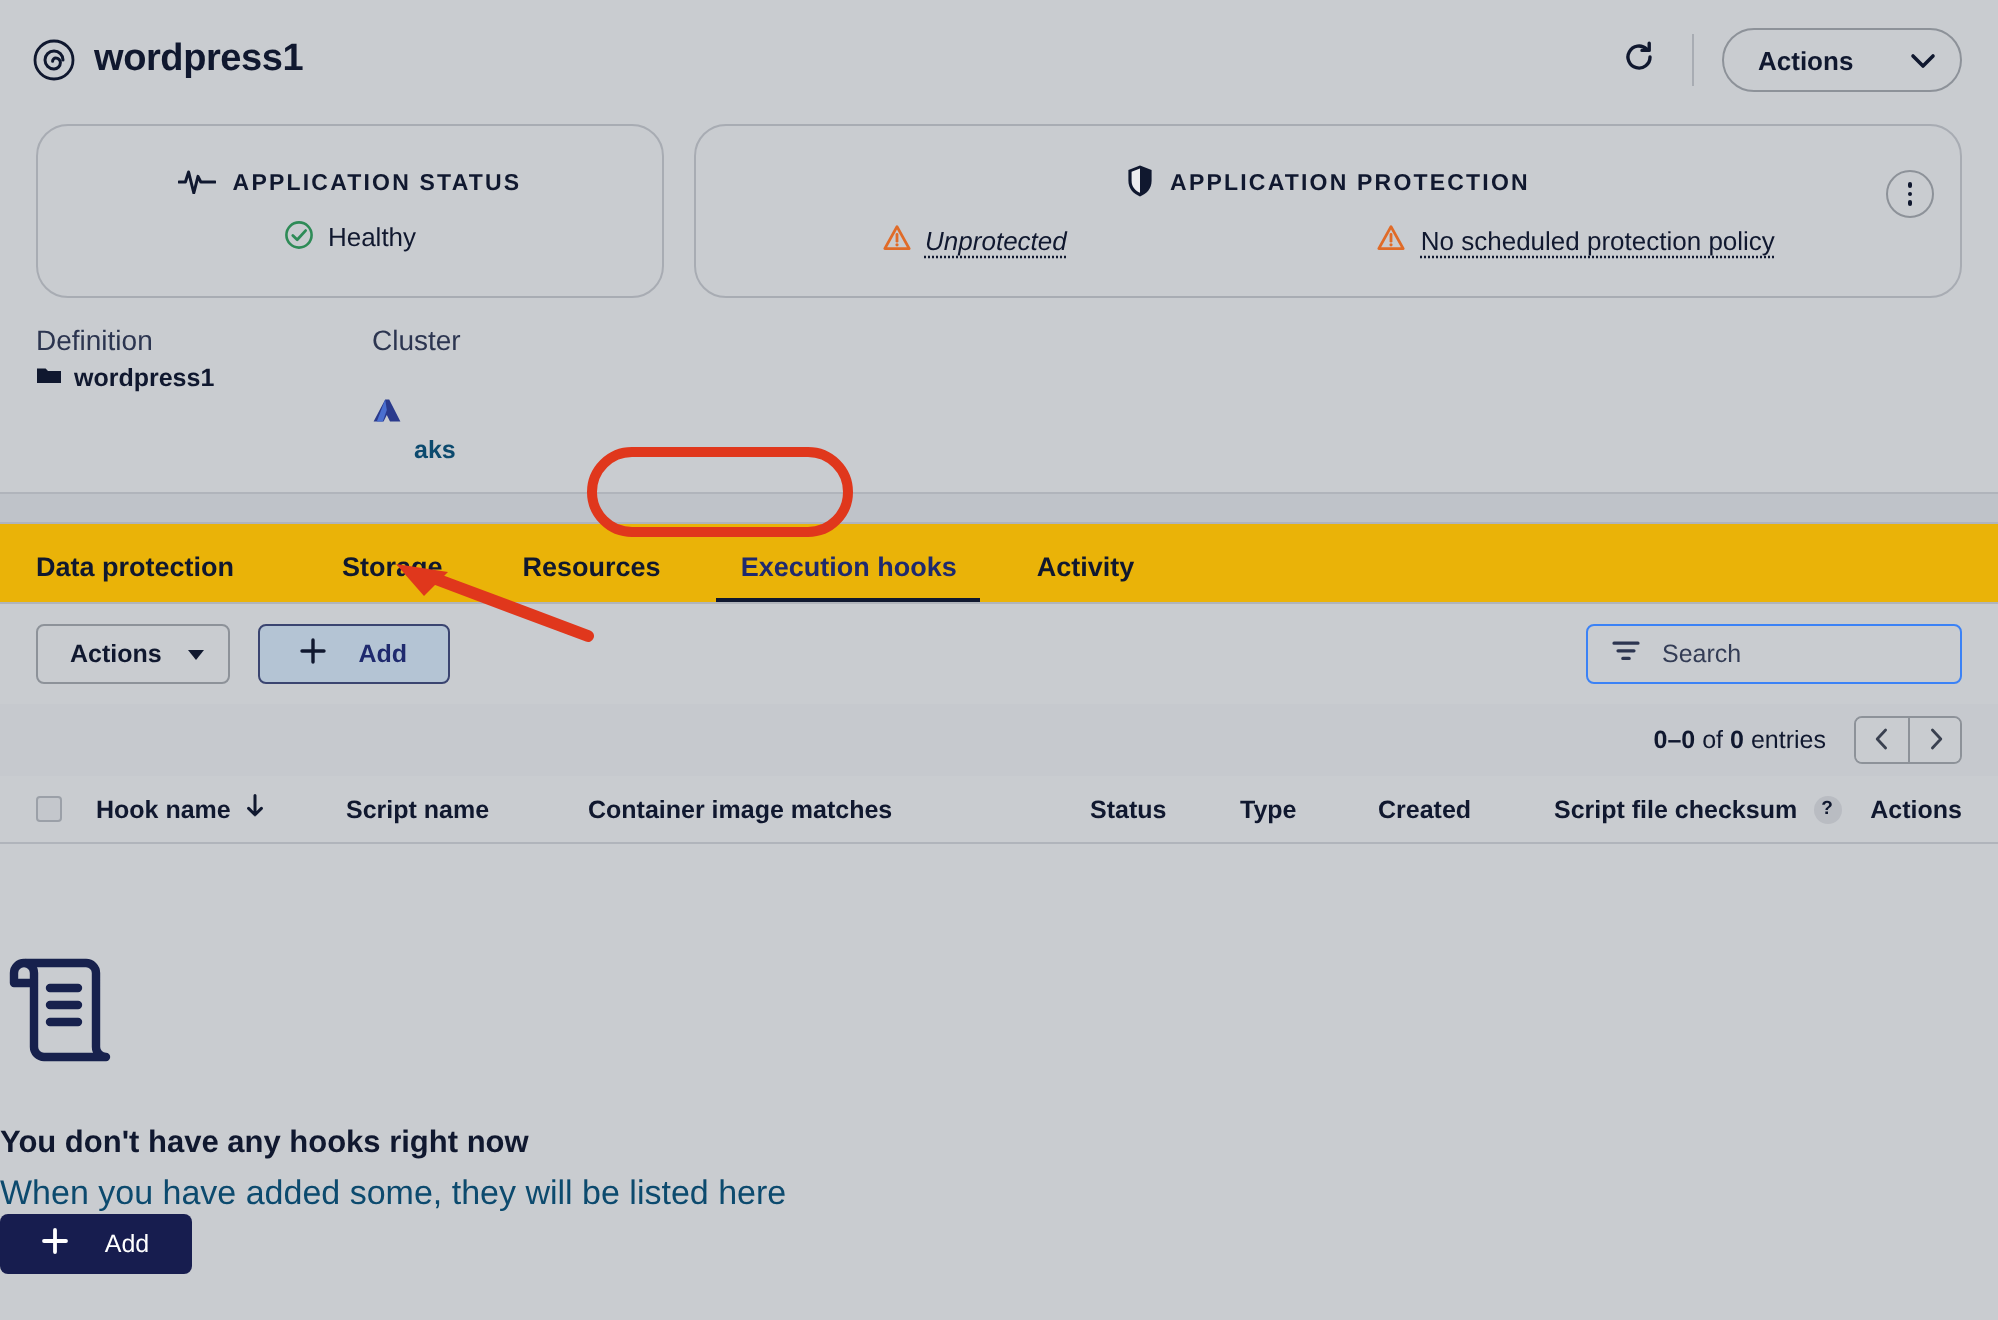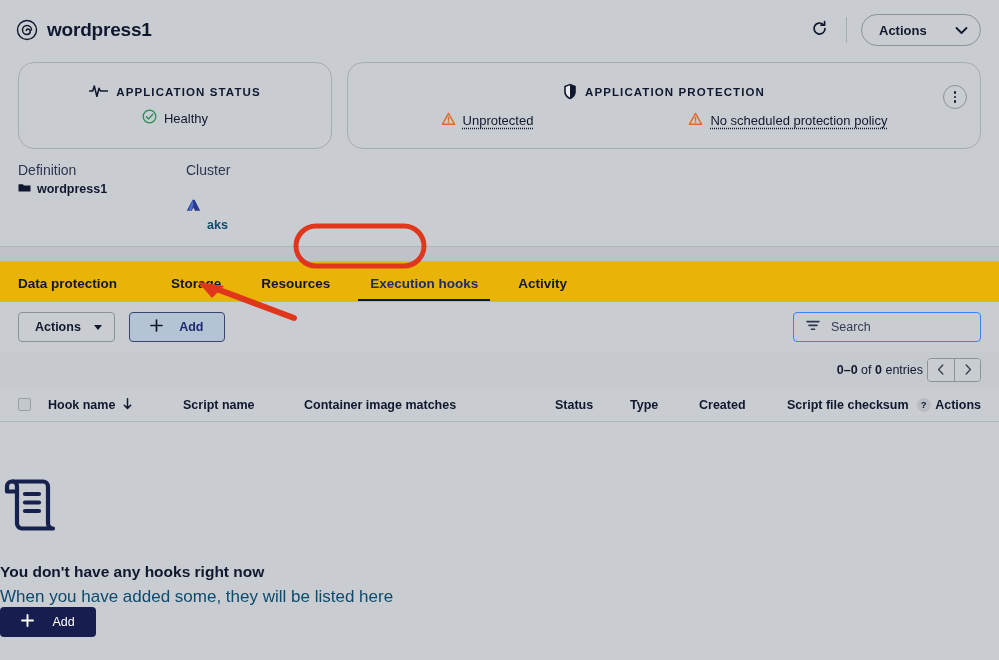--- a/index.html
+++ b/index.html
@@ -102,21 +102,21 @@
     align-items: center;
     gap: 0;
     width: 100%;
     justify-content: center;
   }
   .prot-item {
     display: flex; align-items: center; gap: 7px;
     font-size: 13px;
     cursor: pointer;
   }
-  .prot-item:first-child { margin-right: 155px; }
+  .prot-item:first-child { margin-right: 155px; font-style: italic; }
   .prot-link {
     color: #10182f;
     text-decoration: underline;
     text-decoration-style: dotted;
     text-underline-offset: 3px;
   }
   .card-kebab {
     position: absolute;
     top: 22px; right: 13px;
     width: 24px; height: 24px;
@@ -261,21 +261,21 @@
   }
   .search-box input::placeholder { color: #333c55; opacity: 1; }
 
   
   .pagination-row {
     display: flex;
     align-items: center;
     justify-content: flex-end;
     height: 36px;
     padding: 0 18px;
-    gap: 4px;
+    gap: 14px;
     background: #c6c9ce;
   }
   .entries-text { font-size: 12.5px; color: #10182f; }
   .entries-text b { font-weight: bold; }
   .pager {
     display: flex;
     border: 1px solid #8d9299;
     border-radius: 4px;
     overflow: hidden;
     background: #c9ccd0;
@@ -304,21 +304,21 @@
   }
   .th { display: flex; align-items: center; gap: 8px; }
   .th-check { width: 30px; flex: 0 0 30px; }
   .chk {
     width: 13px; height: 13px;
     border: 1px solid #9ba0a8;
     border-radius: 2px;
     background: #c4c7cc;
     cursor: pointer;
   }
-  .th-hook { width: 135px; }
+  .th-hook { width: 125px; }
   .th-script { width: 121px; }
   .th-container { width: 215px; }
   .th-status { width: 75px; margin-left: 36px; }
   .th-type { width: 69px; }
   .th-created { width: 88px; }
   .th-checksum { flex: 1; }
   .th-actions { margin-left: auto; }
   .sort-arrow { font-size: 11px; }
   .help-q {
     width: 14px; height: 14px;

